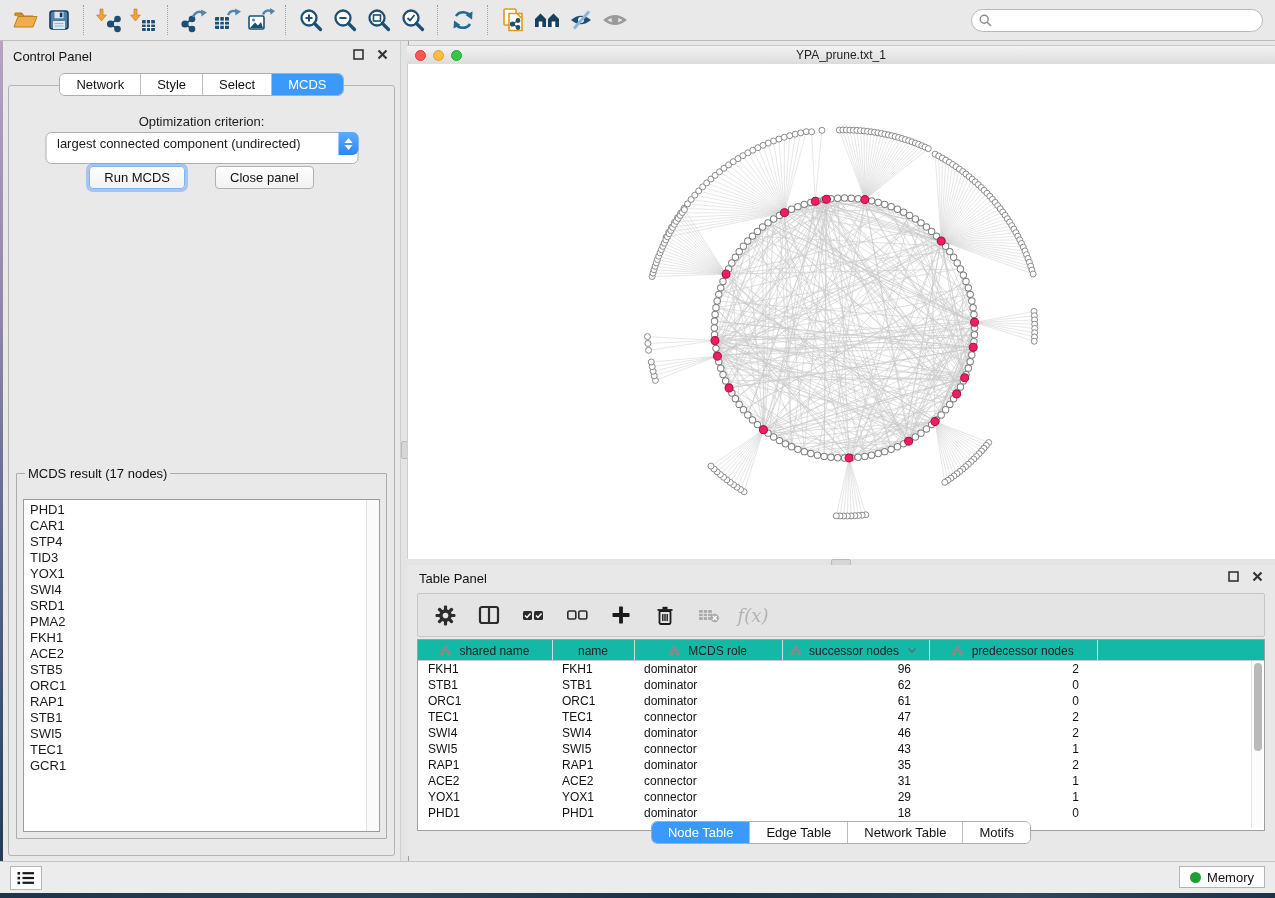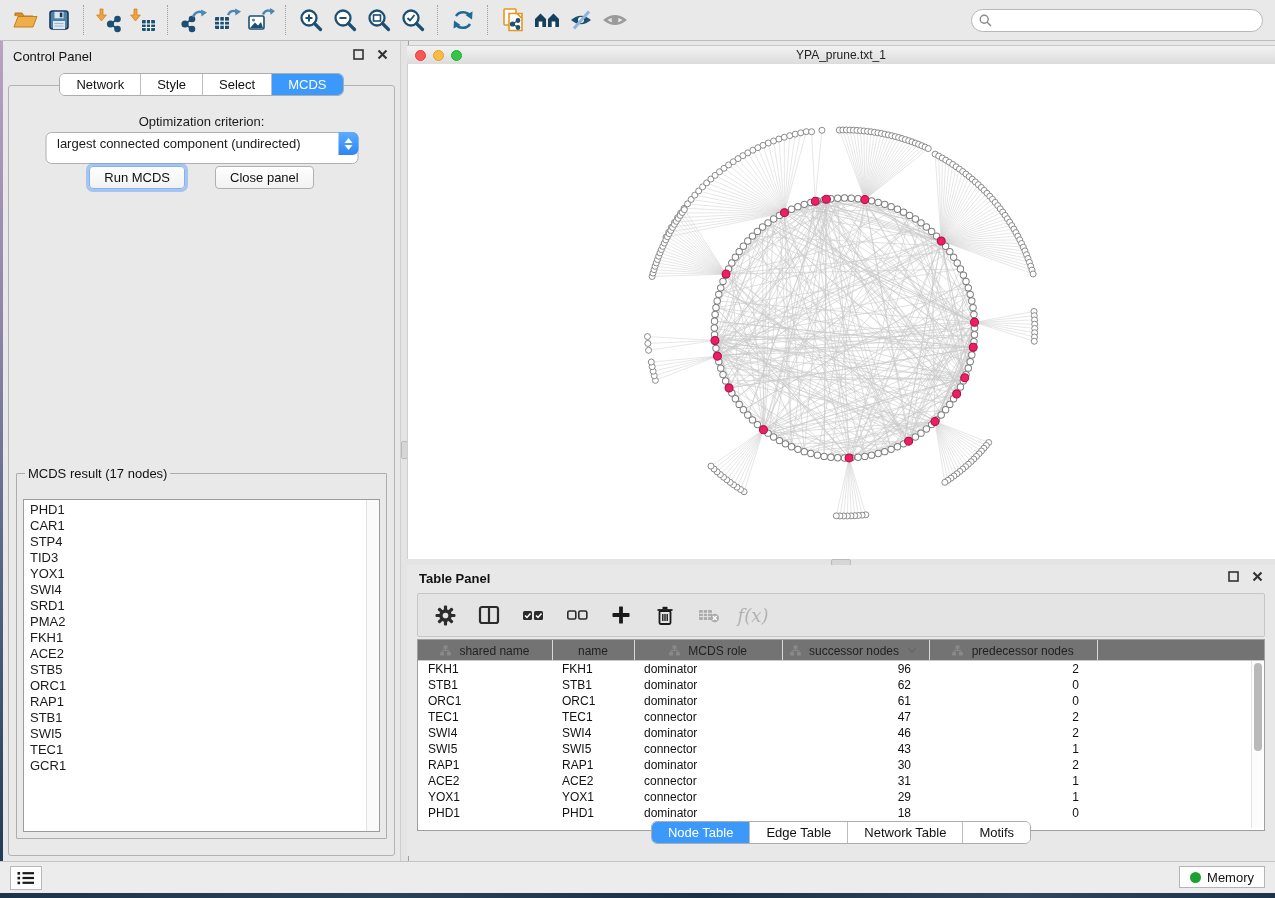--- a/index.html
+++ b/index.html
@@ -62,29 +62,29 @@
       border-top:1px solid #c9c9c9;border-bottom:1px solid #a9a9a9;}
   .tl{position:absolute;top:3.5px;width:11px;height:11px;border-radius:50%;box-sizing:border-box;}
   .tl.red{left:8px;background:#fc5753;border:1px solid #df3e39;}
   .tl.yellow{left:26px;background:#fdbc40;border:1px solid #de9f34;}
   .tl.green{left:44px;background:#33c748;border:1px solid #27aa35;}
   .net-title{position:absolute;left:0;right:0;top:2px;text-align:center;font-size:12px;color:#222;}
   .net-canvas{position:absolute;top:19px;left:0;right:0;bottom:0;background:#fff;border-left:1px solid #cfcfcf;}
   .net-canvas svg{display:block;width:100%;height:100%;}
   
   .table-panel{position:absolute;left:0;right:0;top:524px;bottom:6px;background:#e8e8e8;}
-  .tp-header{position:absolute;top:4px;left:0;right:0;height:20px;font-weight:bold;}
+  .tp-header{position:absolute;top:4px;left:0;right:0;height:20px;}
   .tp-title{position:absolute;left:12px;top:2px;font-size:13px;color:#111;}
   .tp-toolbar{position:absolute;top:28px;left:10px;right:10px;height:44px;background:#e4e4e4;
       border:1px solid #c6c6c6;border-radius:2px;display:flex;align-items:center;gap:18px;padding:8px 14px;box-sizing:border-box;}
   .tp-btn{width:26px;height:26px;display:flex;align-items:center;justify-content:center;}
   .fx-label{font-family:"DejaVu Serif",serif;font-style:italic;font-size:18px;color:#b2b2b2;}
   .tablewrap{position:absolute;top:74px;left:10px;right:10px;height:190px;background:#fff;border:1px solid #9f9f9f;overflow:hidden;}
   table.node-table{border-collapse:collapse;table-layout:fixed;width:100%;}
-  .node-table th{height:20px;background:#737373;border-bottom:1px solid #c9c9c9;border-right:1px solid #d8d8d8;
+  .node-table th{height:20px;background:#14b8a6;border-bottom:1px solid #c9c9c9;border-right:1px solid #d8d8d8;
       font-size:12px;font-weight:normal;color:#222;text-align:center;padding:0;white-space:nowrap;overflow:hidden;}
   .node-table th .thlbl{vertical-align:middle;}
   .node-table th svg{vertical-align:middle;margin-right:5px;}
   .node-table th.filler{border-right:none;}
   .node-table td{height:16px;font-size:12px;padding:0 0 0 10px;white-space:nowrap;overflow:hidden;color:#111;}
   .node-table td.num{text-align:right;padding:0 18px 0 0;}
   .sort-arrow{display:inline-block;margin-left:6px;width:8px;height:5px;}
   .tp-scroll{position:absolute;right:1px;top:21px;bottom:2px;width:11px;background:#fcfcfc;border-left:1px solid #e4e4e4;}
   .tp-scroll .thumb{position:absolute;left:1.5px;top:2px;width:8px;height:88px;background:#b9b9b9;border-radius:4px;}
   .tp-tabs{position:absolute;left:0;right:0;top:256px;display:flex;justify-content:center;}
@@ -1381,21 +1381,21 @@
                   <td>SWI5</td>
                   <td>connector</td>
                   <td class="num">43</td>
                   <td class="num">1</td>
                   <td></td>
                 </tr>
                 <tr>
                   <td>RAP1</td>
                   <td>RAP1</td>
                   <td>dominator</td>
-                  <td class="num">30</td>
+                  <td class="num">35</td>
                   <td class="num">2</td>
                   <td></td>
                 </tr>
                 <tr>
                   <td>ACE2</td>
                   <td>ACE2</td>
                   <td>connector</td>
                   <td class="num">31</td>
                   <td class="num">1</td>
                   <td></td>

